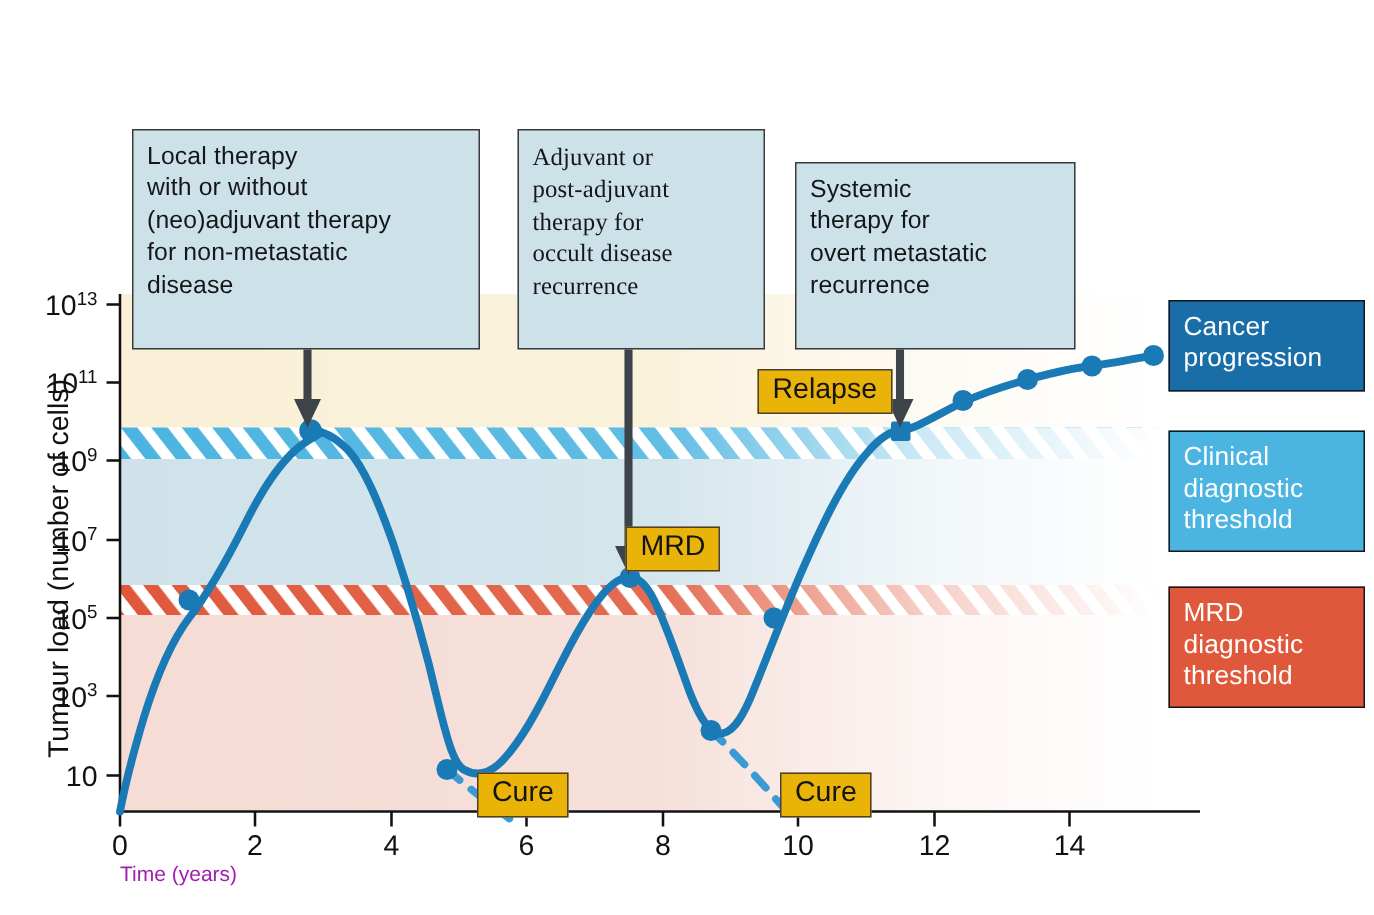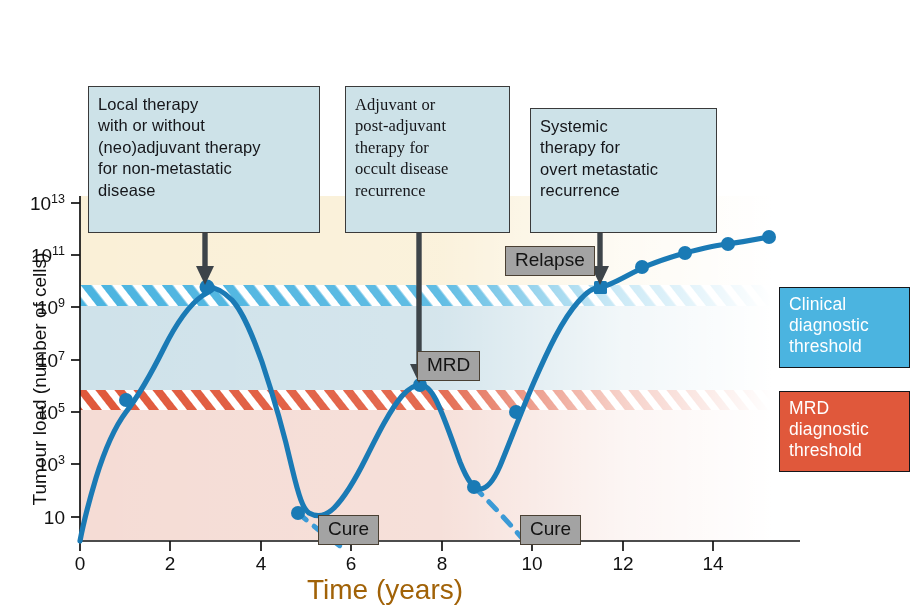--- a/index.html
+++ b/index.html
@@ -18,21 +18,21 @@
     padding:7px 9px 8px 9px;box-sizing:border-box;white-space:pre-line;
     letter-spacing:.1px;
     margin-top:48px;
   }
   #callout-0{left:88px;top:38px;width:232px;height:147px;}
   #callout-1{left:345px;top:38px;width:165px;height:147px;font-family:Liberation Serif, serif;}
   #callout-2{left:530px;top:60px;width:187px;height:125px;}
 
   
   .marklabel{
-    position:absolute;background:#a3a3a3;border:1.2px solid #4a4033;
+    position:absolute;background:#eab308;border:1.2px solid #4a4033;
     font-size:19px;color:#141414;padding:2px 9px 4px 9px;box-sizing:border-box;
     line-height:1.15;
   }
   #mark-relapse{left:505px;top:246px;}
   #mark-mrd{left:417px;top:351px;}
   #mark-cure-0{left:318px;top:515px;}
   #mark-cure-1{left:520px;top:515px;}
 
   
   .legend-box{
@@ -44,22 +44,22 @@
   #legend-1{left:779px;top:287px;width:131px;height:81px;background:#4bb4e0;}
   #legend-2{left:779px;top:391px;width:131px;height:81px;background:#e0583b;}
 
   
   #ylabel{
     position:absolute;left:-140px;top:368px;width:360px;
     transform:rotate(-90deg);transform-origin:50% 50%;
     text-align:center;font-size:19px;color:#111;
   }
   #xlabel{
-    position:absolute;left:80px;top:574px;width:610px;text-align:center;
-    font-size:28px;color:#a16207;
+    position:absolute;left:80px;top:574px;width:610px;
+    font-size:14px;color:#a21caf;
   }
   .tick-text{font-size:19px;fill:#111;font-family:"Liberation Sans",sans-serif;}
   .tick-sup{font-size:12.5px;}
 </style>
 </head>
 <body>
 
 <div id="fig">
 
   <svg class="layer">
@@ -216,19 +216,21 @@
   <div class="callout" id="callout-2">Systemic
 therapy for
 overt metastatic
 recurrence</div>
 
   <div class="marklabel" id="mark-relapse">Relapse</div>
   <div class="marklabel" id="mark-mrd">MRD</div>
   <div class="marklabel" id="mark-cure-0">Cure</div>
   <div class="marklabel" id="mark-cure-1">Cure</div>
 
+  <div class="legend-box" id="legend-0">Cancer
+progression</div>
   <div class="legend-box" id="legend-1">Clinical
 diagnostic
 threshold</div>
   <div class="legend-box" id="legend-2">MRD
 diagnostic
 threshold</div>
 </div>
 
 </body></html>

